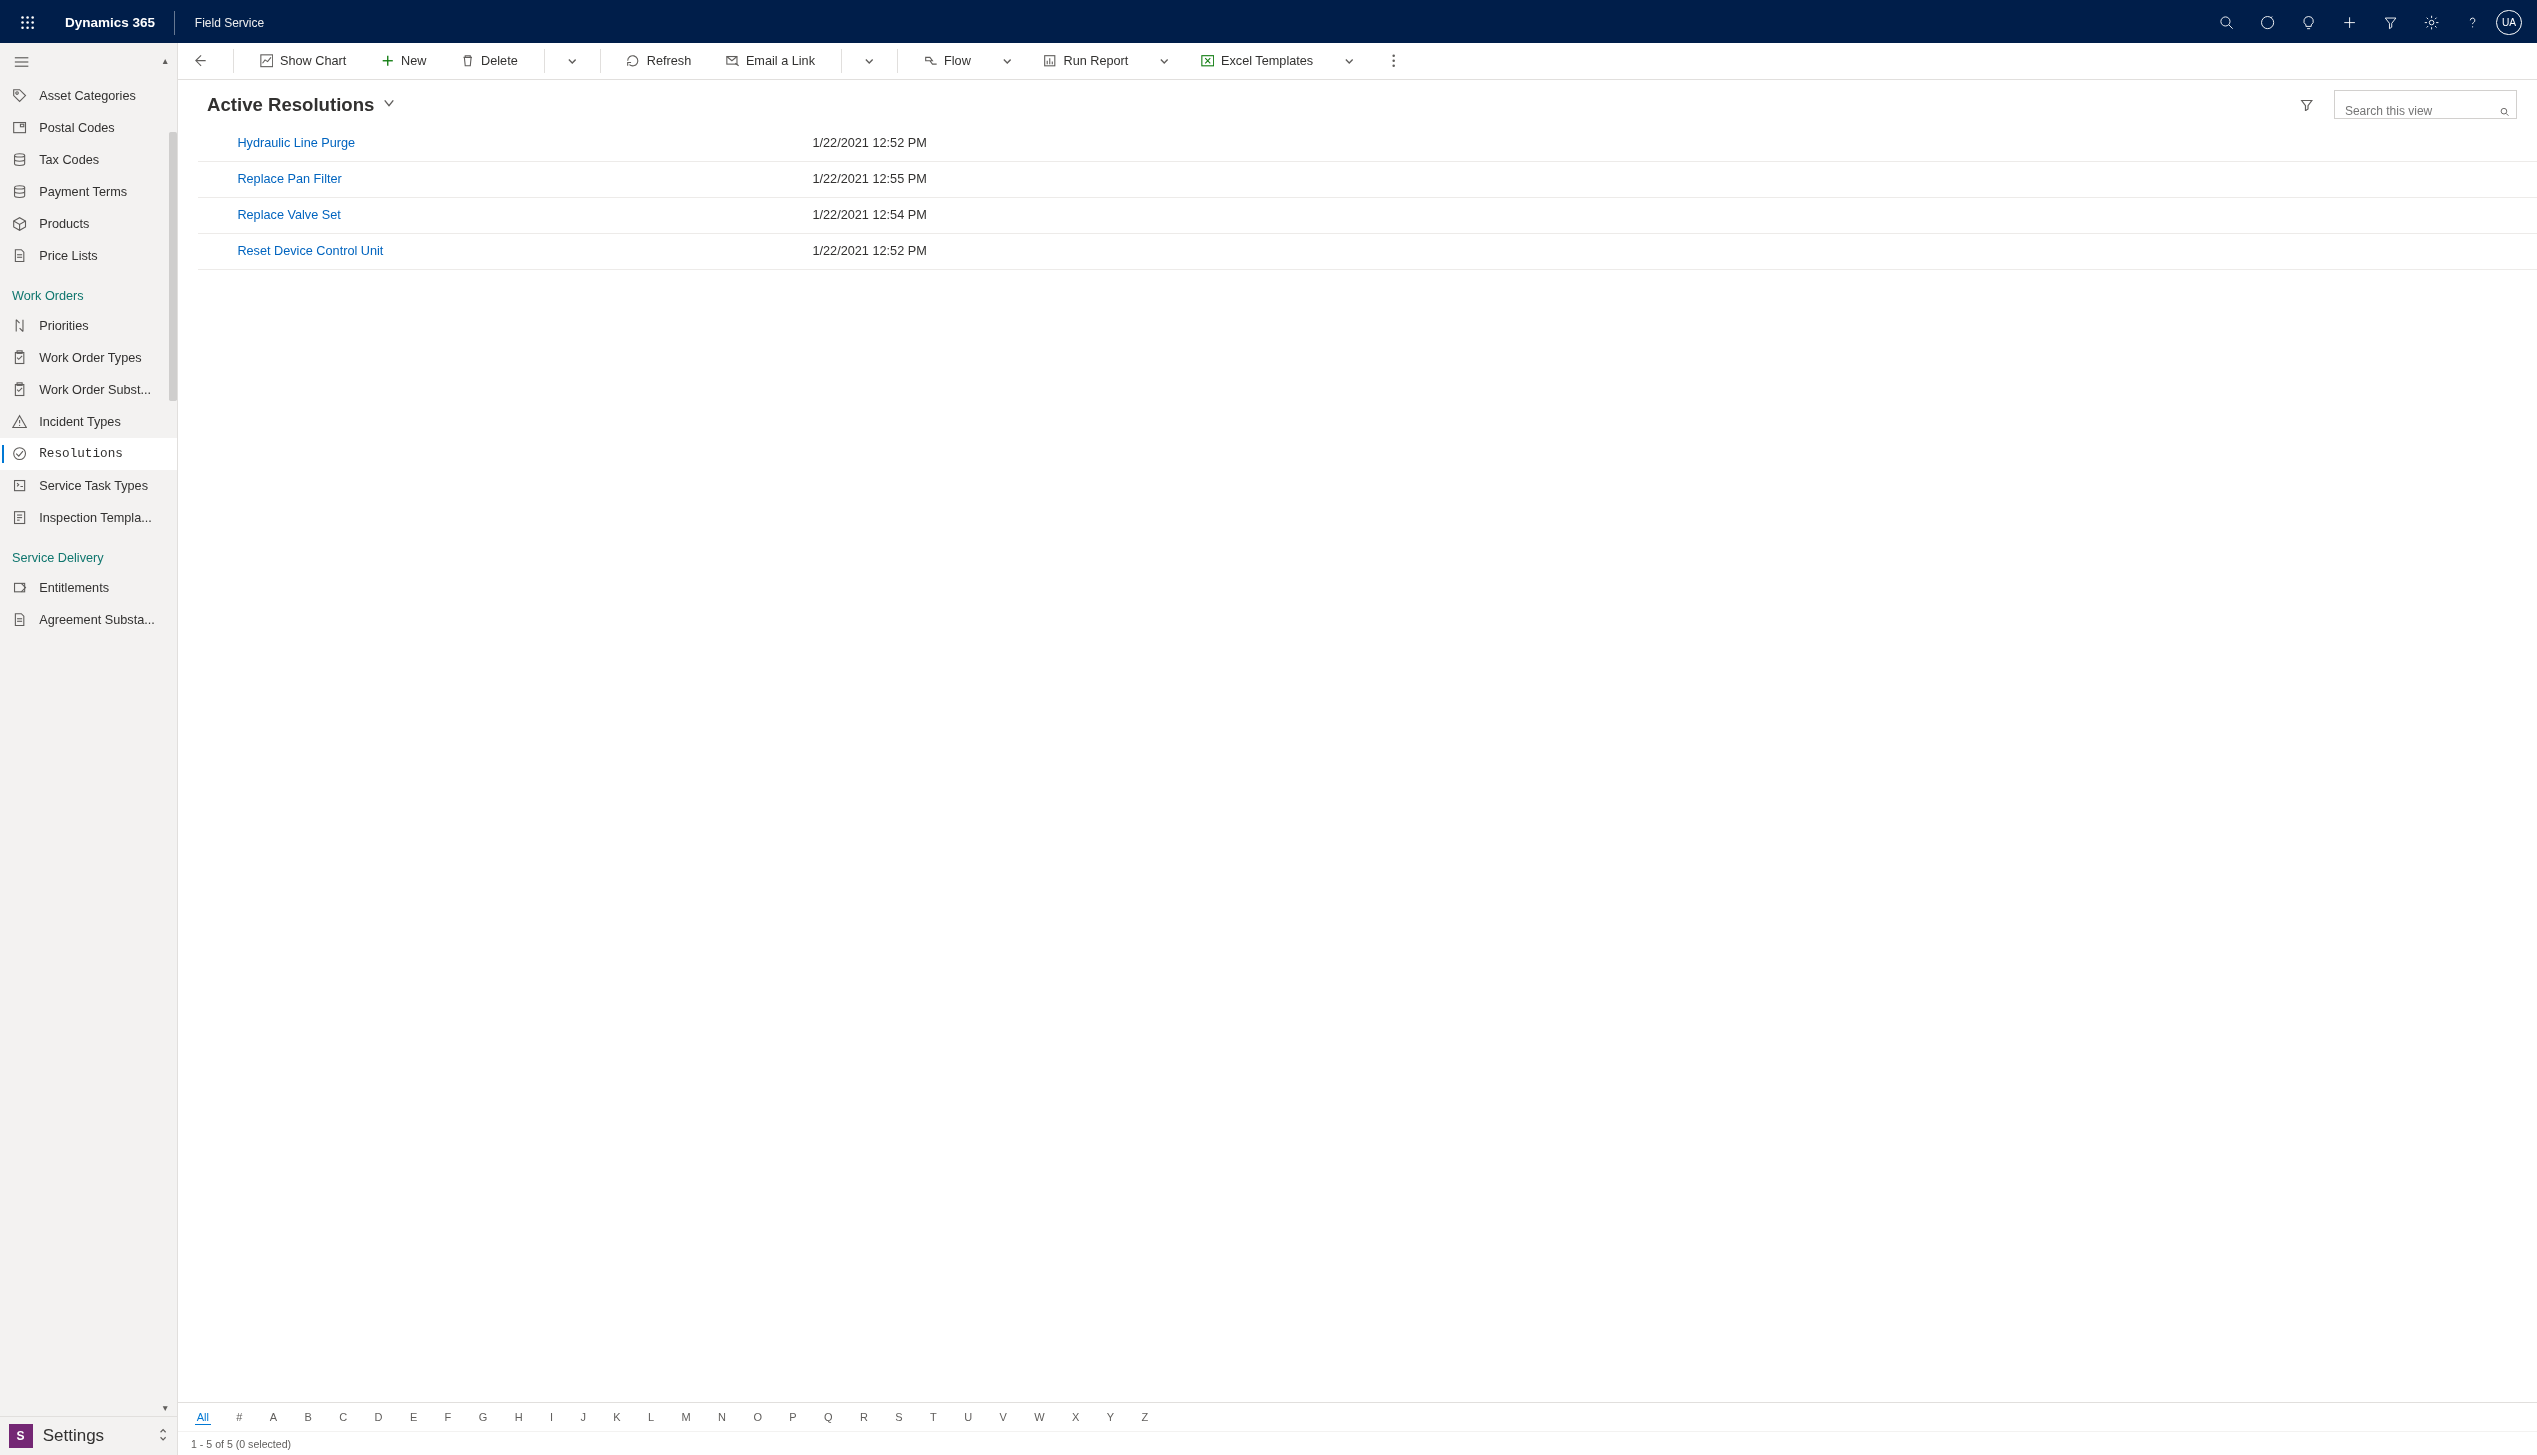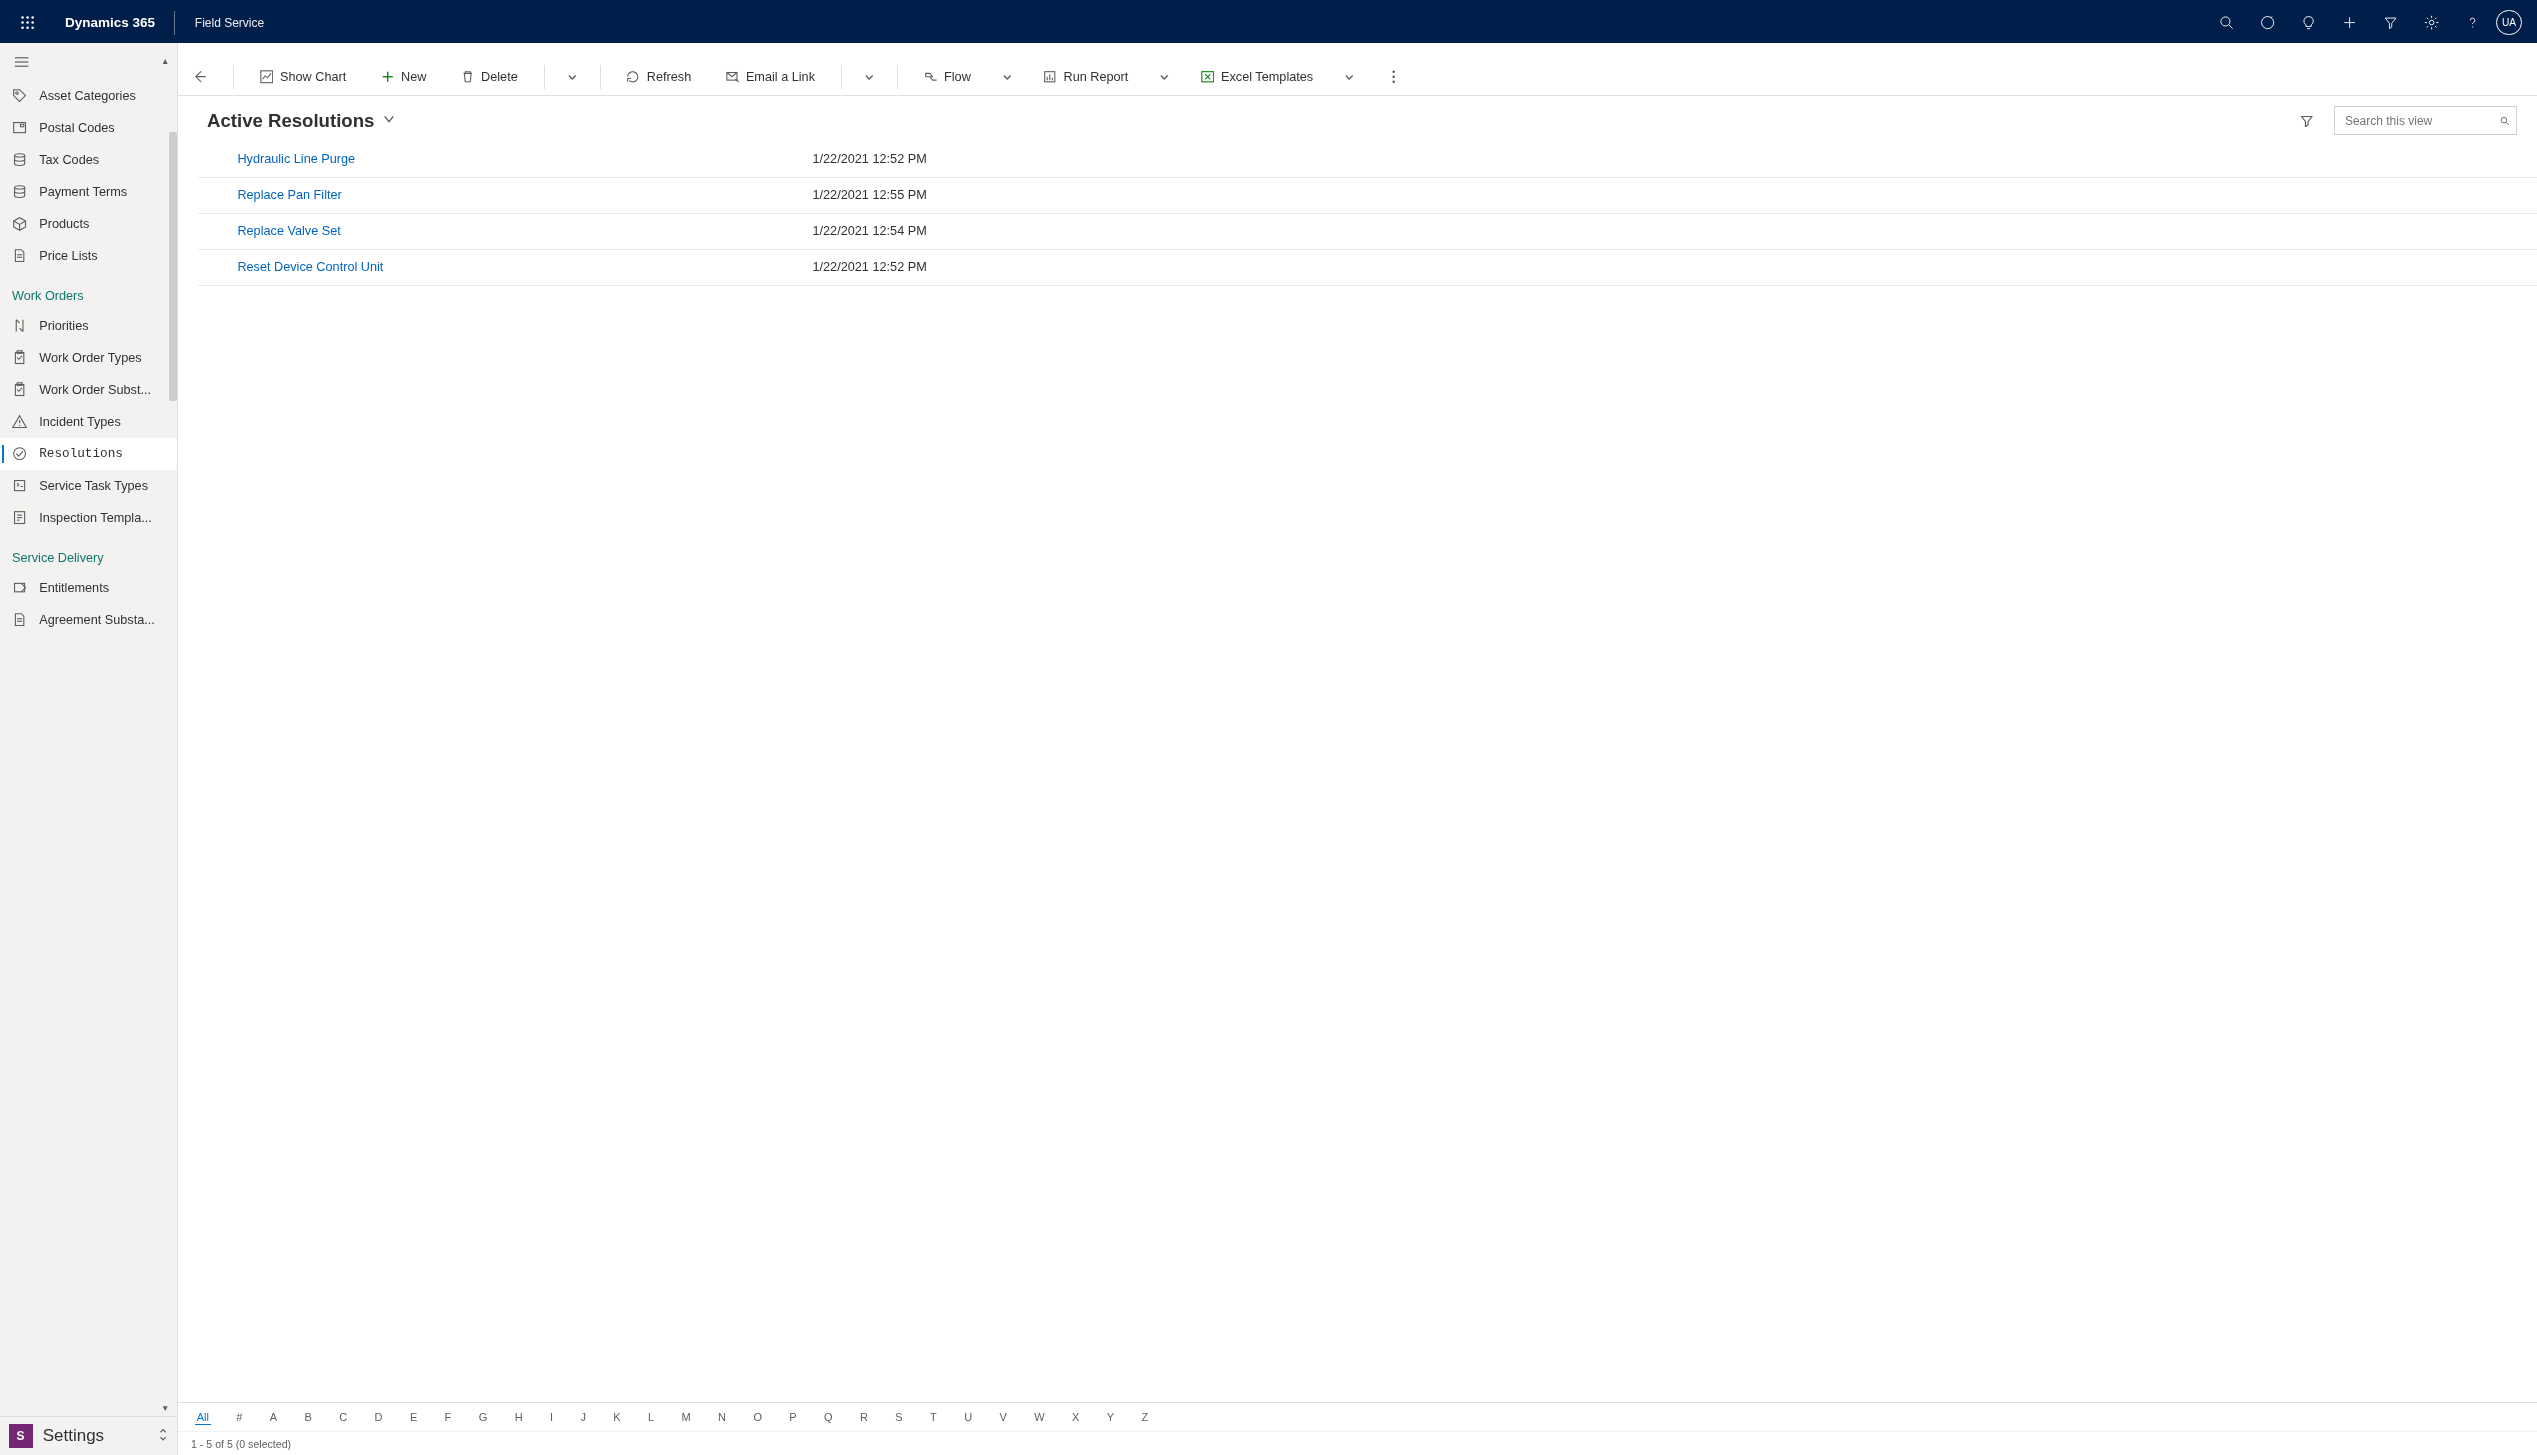--- a/index.html
+++ b/index.html
@@ -92,21 +92,21 @@
   .sidebar-footer .area-caret { margin-left: auto; color: #605e5c; }
   .sidebar .bottom-caret-row {
     display: flex; justify-content: flex-end; padding: 0 1.7px; height: 17px; align-items: center;
   }
 
   
   .main { flex: 1; display: flex; flex-direction: column; min-width: 0; }
 
   .cmdbar {
     height: 37px; border-bottom: 0.8px solid #e1dfdd; display: flex; align-items: center;
-    padding: 0 3.4px; gap: 14px; margin-top: 16px;
+    padding: 0 3.4px; gap: 14px;
   }
   .cmd-back {
     width: 36px; height: 37px; display: flex; align-items: center; justify-content: center; cursor: pointer;
   }
   .cmd-back svg { width: 15.2px; height: 15.2px; stroke: #605e5c; fill: none; stroke-width: 1.4; }
   .cmd-divider { width: 0.8px; height: 24px; background: #e1dfdd; margin: 0 1.7px; }
   .cmd-btn {
     height: 37px; display: flex; align-items: center; padding: 0 10.2px; gap: 6.8px; cursor: pointer;
     color: #323130; font-size: 12.7px;
   }
@@ -123,21 +123,21 @@
     display: flex; align-items: center; justify-content: space-between;
     padding: 10.2px 20.3px 6.8px 29px;
   }
   .view-title-wrap { display: flex; align-items: center; gap: 8.5px; cursor: pointer; }
   .view-title { font-size: 18.6px; font-weight: 600; color: #323130; }
   .view-title-caret svg { width: 12px; height: 12px; stroke: #605e5c; fill: none; stroke-width: 1.6; }
   .view-tools { display: flex; align-items: center; gap: 13.5px; }
   .filter-btn { width: 27px; height: 27px; display: flex; align-items: center; justify-content: center; cursor: pointer; }
   .filter-btn svg { width: 13.5px; height: 13.5px; stroke: #605e5c; fill: none; stroke-width: 1.4; }
   .searchbox {
-    display: flex; align-items: center; border: 0.8px solid #d2d0ce; height: 29px; width: 183px;
+    display: flex; align-items: flex-end; border: 0.8px solid #d2d0ce; height: 29px; width: 183px;
     padding: 0 6.8px 0 10.2px; color: #605e5c;
   }
   .searchbox input {
     border: none; outline: none; flex: 1; font-size: 12px; color: #323130; background: transparent;
   }
   .searchbox svg { width: 13.5px; height: 13.5px; stroke: #605e5c; fill: none; stroke-width: 1.6; }
 
   
   .grid-header {
     display: flex; align-items: center; height: 30.5px;

